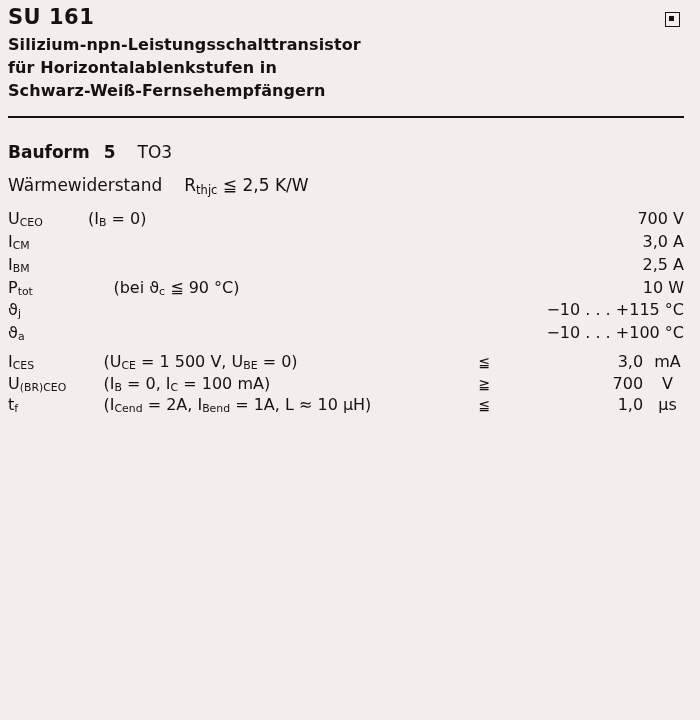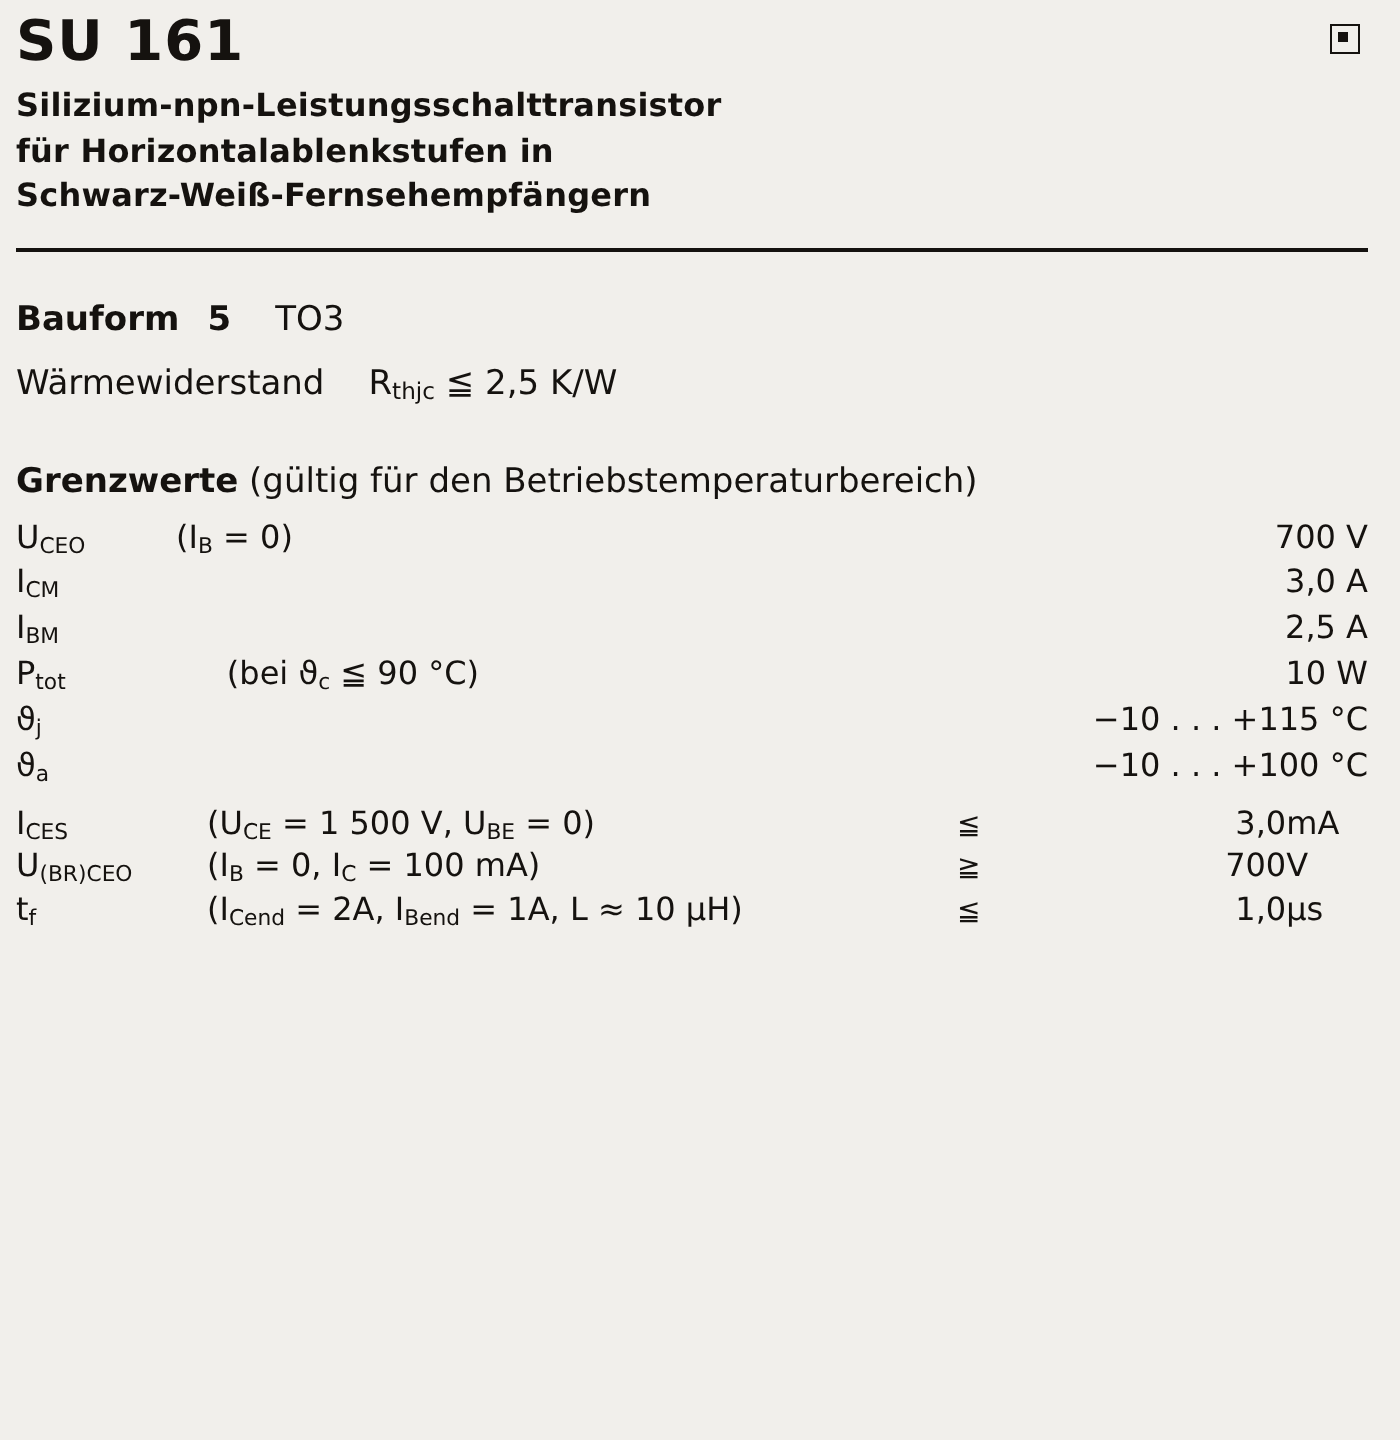--- a/index.html
+++ b/index.html
@@ -30,21 +30,21 @@
     right: 8px;
     bottom: 0;
   }
   
   .title-row {
     display: flex;
     align-items: flex-start;
     justify-content: space-between;
   }
   .part-number {
-    font-size: 28px;
+    font-size: 21px;
     font-weight: bold;
     letter-spacing: 0.5px;
     line-height: 1.1;
   }
   .corner-mark {
     width: 13px;
     height: 13px;
     border: 1.5px solid #15120f;
     margin-top: 6px;
     margin-right: 12px;
@@ -102,21 +102,21 @@
   table.vals td {
     padding: 0;
     vertical-align: baseline;
     line-height: 1.30;
     white-space: nowrap;
   }
   td.sym { width: 86px; }
   td.cond { width: 330px; }
   td.cmp  { width: 26px; text-align: center; font-size: 14px; }
   td.num  { text-align: right; width: 130px; padding-right: 6px; }
-  td.unit { text-align: left; width: 44px; margin-top: 16px; }
+  td.unit { text-align: center; width: 44px; margin-top: 16px; }
 
   sub {
     font-size: 0.68em;
     vertical-align: -0.22em;
     letter-spacing: 0;
   }
   .nowrap { white-space: nowrap; }
 
   
   table.limits {
@@ -158,24 +158,20 @@
       <div class="spec-line">
         <span class="lbl-bold">Bauform</span><span class="gap-a"></span><span class="lbl-bold">5</span><span class="gap-b"></span><span>TO3</span>
       </div>
       <div class="spec-line">
         <span>Wärmewiderstand</span><span class="gap-b"></span><span class="nowrap">R<sub>thjc</sub></span>
         <span>≦</span>
         <span>2,5 K/W</span>
       </div>
     </div>
 
-    <div class="section-head">
-      <span class="hd">Grenzwerte</span>
-      <span class="hd-rest">(gültig für den Betriebstemperaturbereich)</span>
-    </div>
 
     <table class="limits">
       <tbody>
         <tr>
           <td class="l-sym">U<sub>CEO</sub></td>
           <td class="l-cond">(I<sub>B</sub><span> = 0)</span></td>
           <td class="l-val">700 V</td>
         </tr>
         <tr>
           <td class="l-sym">I<sub>CM</sub></td>

